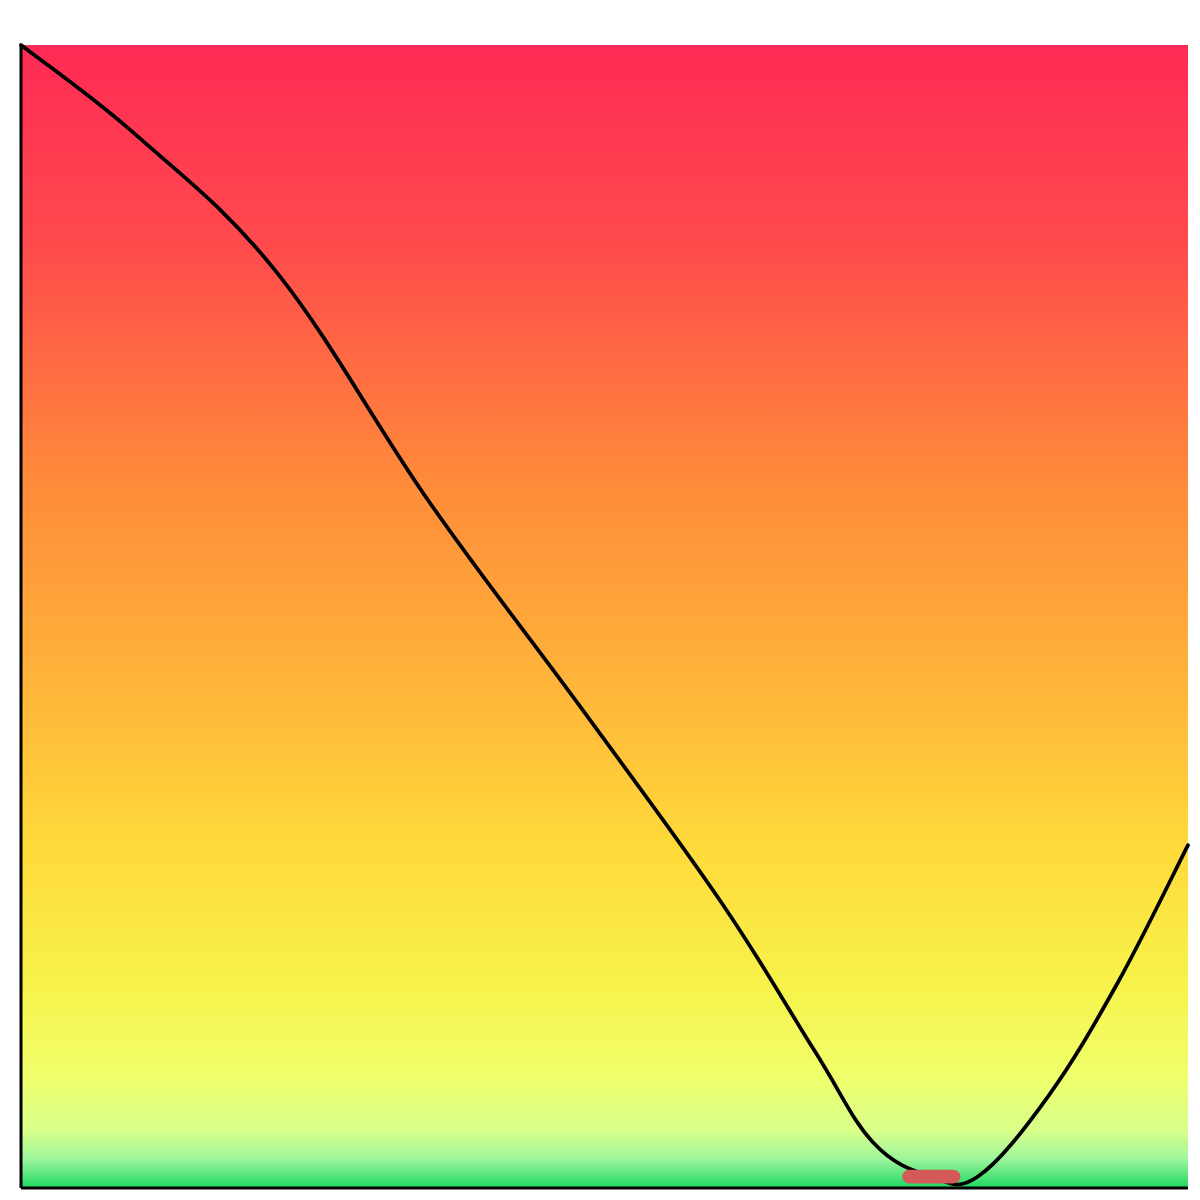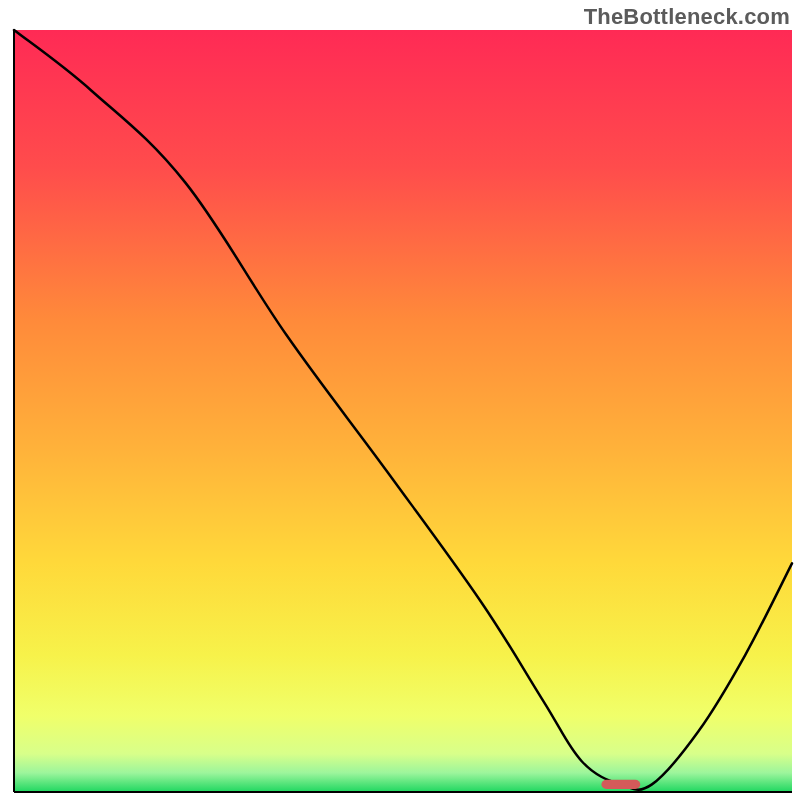--- a/index.html
+++ b/index.html
@@ -29,21 +29,20 @@
   svg {
     position: absolute;
     top: 0;
     left: 0;
   }
 </style>
 </head>
 <body>
 
 <div class="stage">
-  <div class="watermark">TheBottleneck.com</div>
 
   <svg id="chart-svg" width="800" height="800">
     <defs>
       <linearGradient id="bg-grad" x1="0" y1="0" x2="0" y2="1">
           <stop offset="0%" stop-color="#ff2a55"></stop>
           <stop offset="18%" stop-color="#ff4c4c"></stop>
           <stop offset="38%" stop-color="#ff8a3a"></stop>
           <stop offset="55.00000000000001%" stop-color="#ffb23a"></stop>
           <stop offset="70%" stop-color="#ffd93a"></stop>
           <stop offset="82%" stop-color="#f7f24a"></stop>

